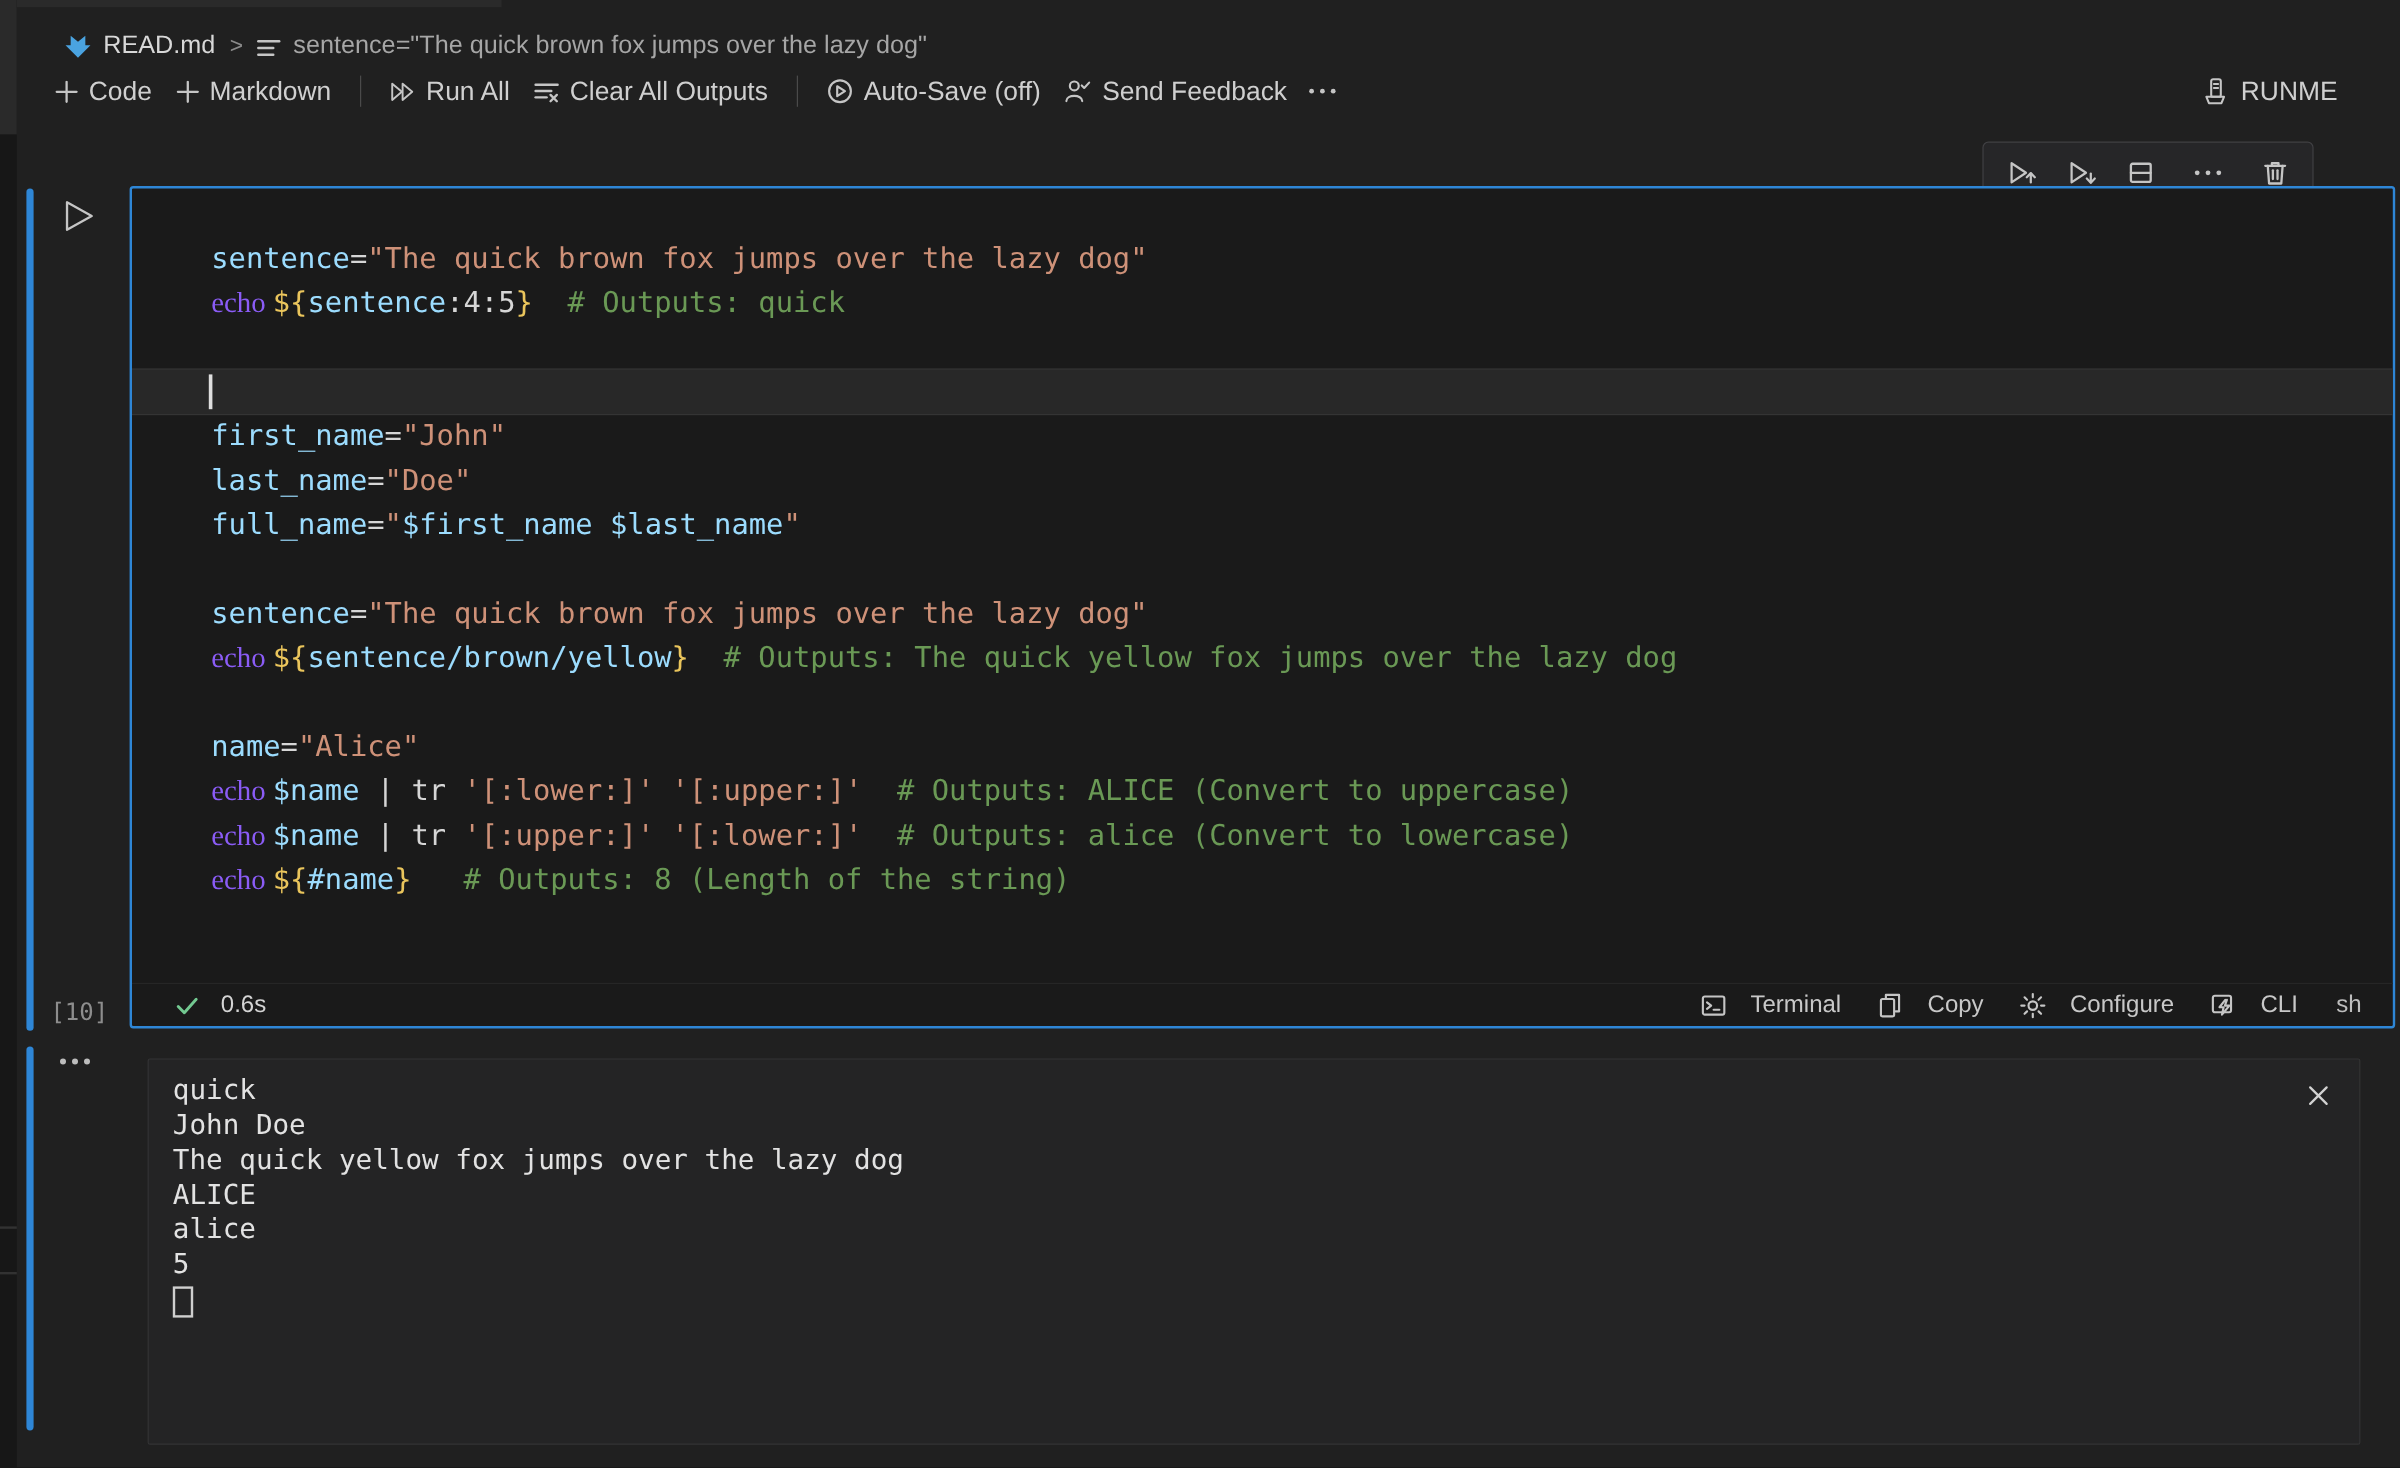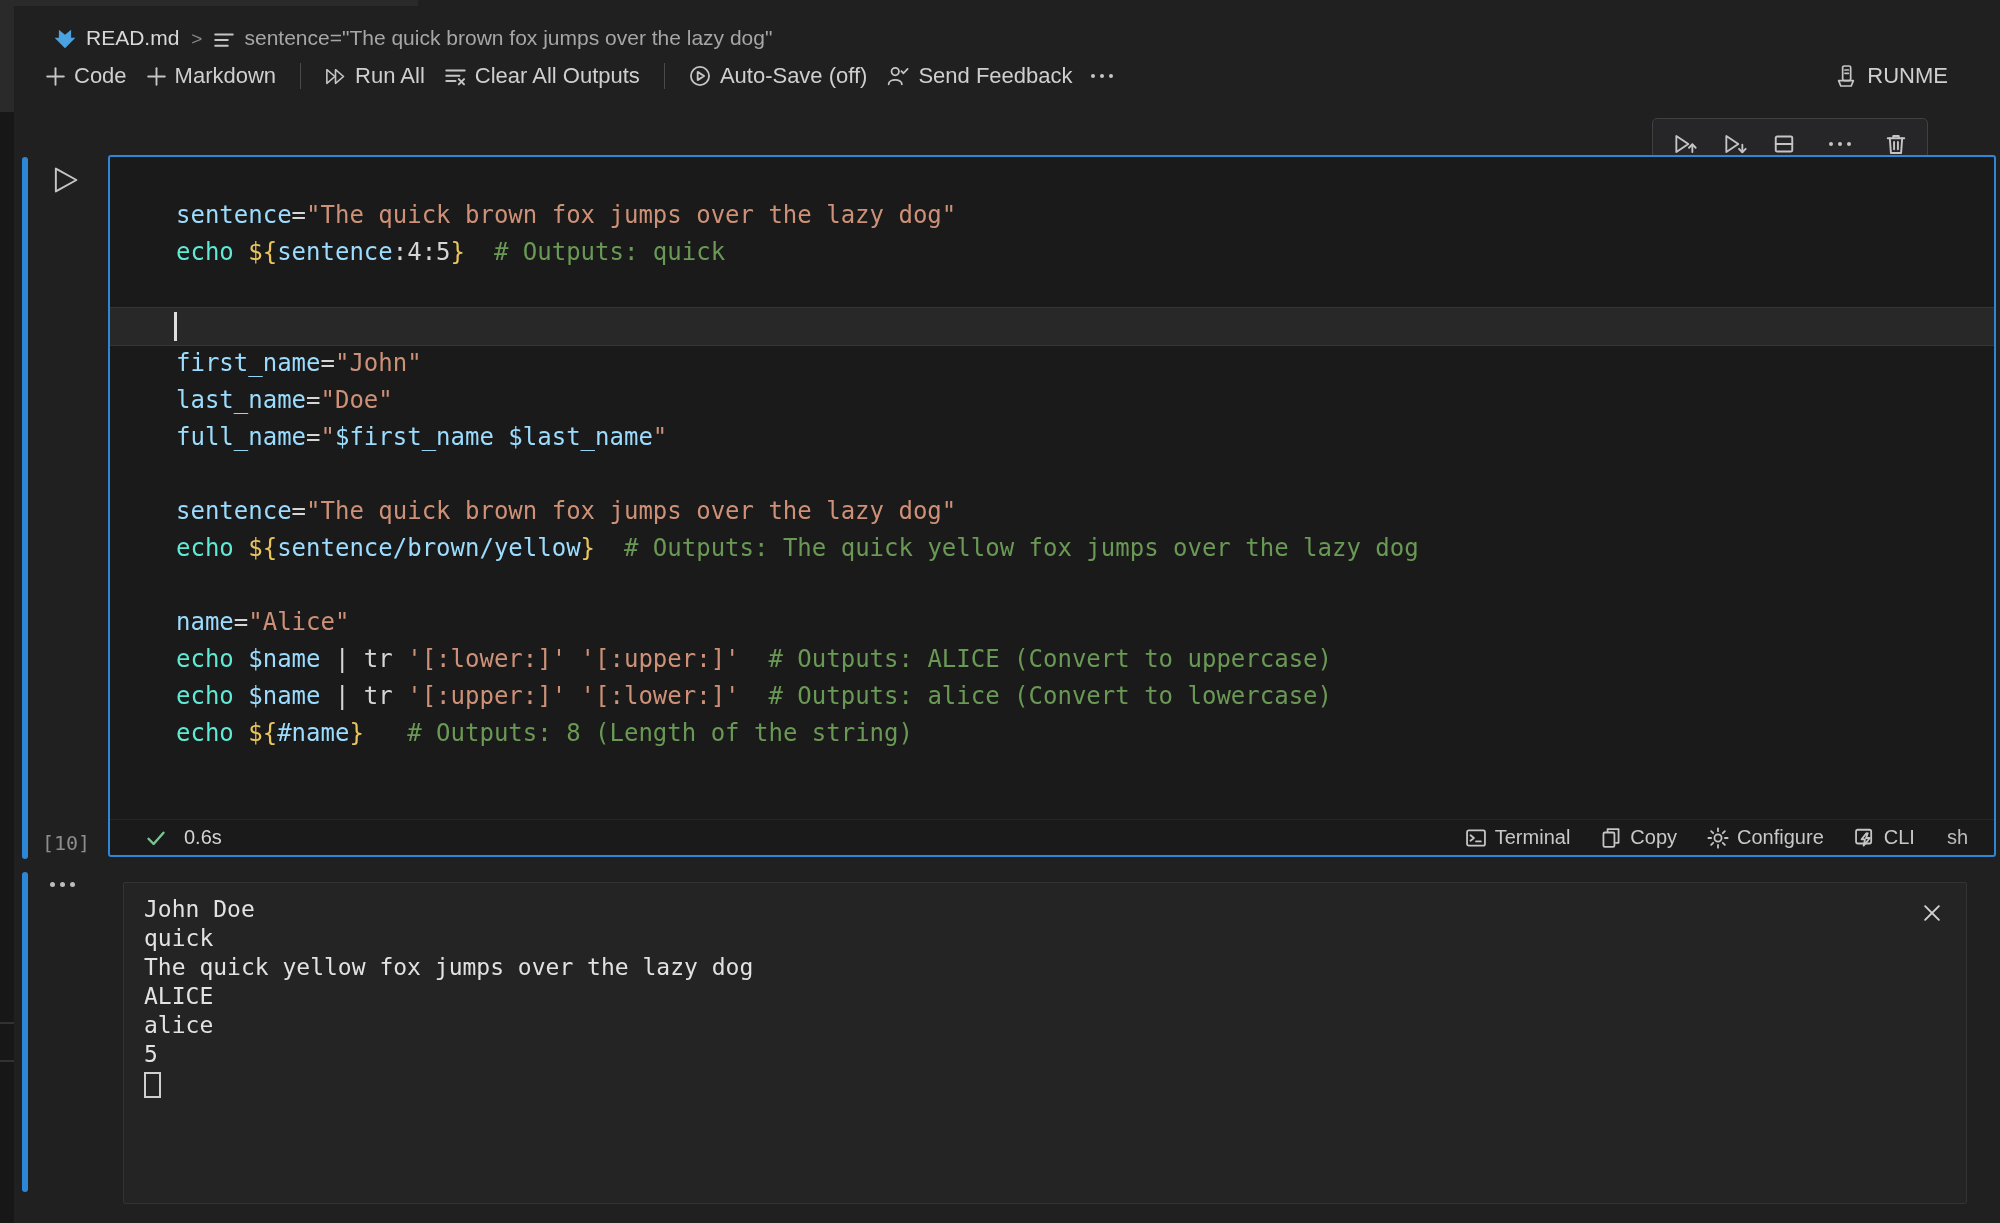--- a/index.html
+++ b/index.html
@@ -37,29 +37,29 @@
               font-size:20px;color:#8d8d8d;}
 
   
   .cell-box{position:absolute;left:108px;top:155px;width:1888px;height:702px;background:#1a1a1a;
             border:2px solid #2e86d6;border-radius:3px;box-sizing:border-box;}
   .code-area{position:absolute;left:0;top:0;right:0;bottom:36px;padding-top:40px;overflow:hidden;cursor:text;}
   .code-line{position:relative;height:37px;line-height:37px;padding-left:66px;white-space:pre;
              font-family:"DejaVu Sans Mono",monospace;font-size:24px;color:#d6d6d6;}
   .code-line.current{background:#282828;box-shadow:0 -1px 0 #343434,0 1px 0 #343434;}
   .caret{position:absolute;left:64px;top:4px;width:3px;height:29px;background:#dedede;}
-  .tok-var{color:#9cdcfe;} .tok-str{color:#ce9178;} .tok-cmd{color:#5eead4;}
+  .tok-var{color:#9cdcfe;} .tok-str{color:#ce9178;} .tok-cmd{color:#8b5cf6;font-family:Liberation Serif, serif;}
   .tok-com{color:#6a9955;} .tok-brace{color:#eac55c;} .tok-plain{color:#d6d6d6;}
 
   
   .cell-status{position:absolute;left:0;right:0;bottom:0;height:36px;display:flex;align-items:center;
                padding:0 26px 0 34px;font-size:20px;color:#c8c8c8;border-top:1px solid #262626;box-sizing:border-box;}
   .status-left{display:flex;align-items:center;gap:16px;}
   .status-right{margin-left:auto;display:flex;align-items:center;gap:30px;}
-  .status-item{display:flex;align-items:center;gap:8px;cursor:pointer;white-space:nowrap;}
+  .status-item{display:flex;align-items:center;gap:20px;cursor:pointer;white-space:nowrap;}
   .lang-tag{color:#bdbdbd;margin-left:2px;cursor:pointer;}
 
   
   .cell-toolbar{position:absolute;left:1652px;top:118px;width:276px;height:52px;background:#262628;
                 border:1px solid #404043;border-radius:5px;display:flex;align-items:center;
                 justify-content:center;gap:26px;box-sizing:border-box;}
   .ctb-btn{cursor:pointer;display:flex;align-items:center;}
 
   
   .output-toggle{position:absolute;left:44px;top:876px;display:flex;gap:5px;cursor:pointer;padding:6px;}
@@ -306,21 +306,21 @@
       </div>
     </div>
   </div>
 
   <div class="output-toggle">
       <i></i>
       <i></i>
       <i></i>
     </div>
   <div class="output-box">
-    <div class="output-lines" id="output-lines"><div>John Doe</div><div>quick</div><div>The quick yellow fox jumps over the lazy dog</div><div>ALICE</div><div>alice</div><div>5</div><div><span class="block-cursor"></span></div></div>
+    <div class="output-lines" id="output-lines"><div>quick</div><div>John Doe</div><div>The quick yellow fox jumps over the lazy dog</div><div>ALICE</div><div>alice</div><div>5</div><div><span class="block-cursor"></span></div></div>
     <span class="output-close">
       <svg class="ic" width="20" height="20" viewBox="0 0 16 16" style="stroke-width:1.5;stroke:#d2d2d2">
           <line x1="2.5" y1="2.5" x2="13.5" y2="13.5"></line>
           <line x1="13.5" y1="2.5" x2="2.5" y2="13.5"></line>
         </svg>
     </span>
   </div>
 
 </div>
 

